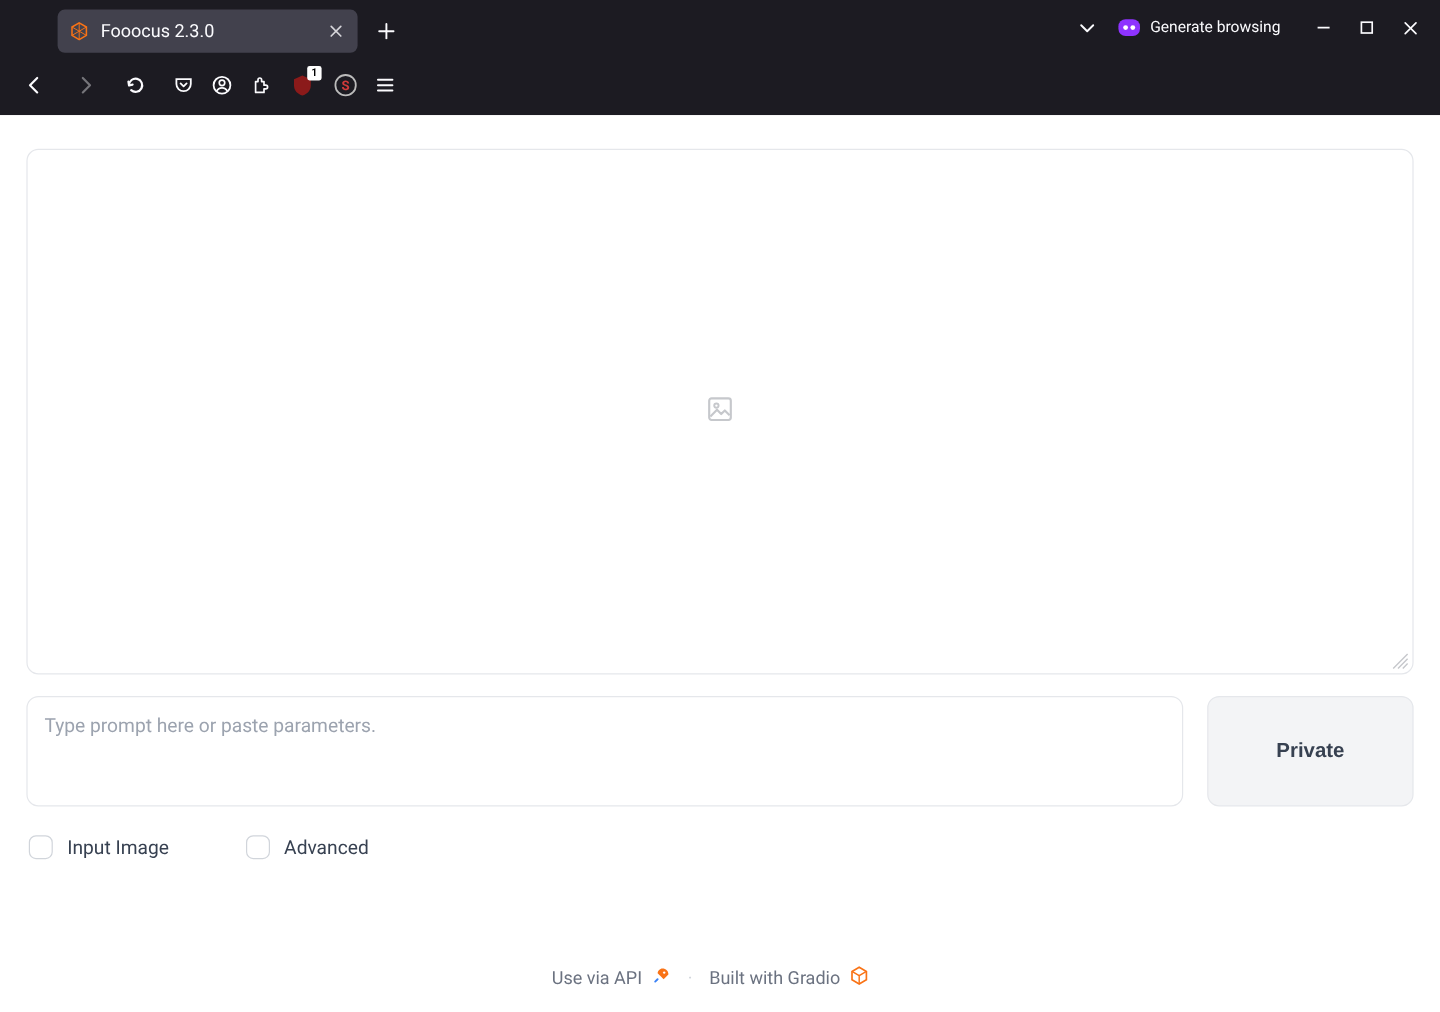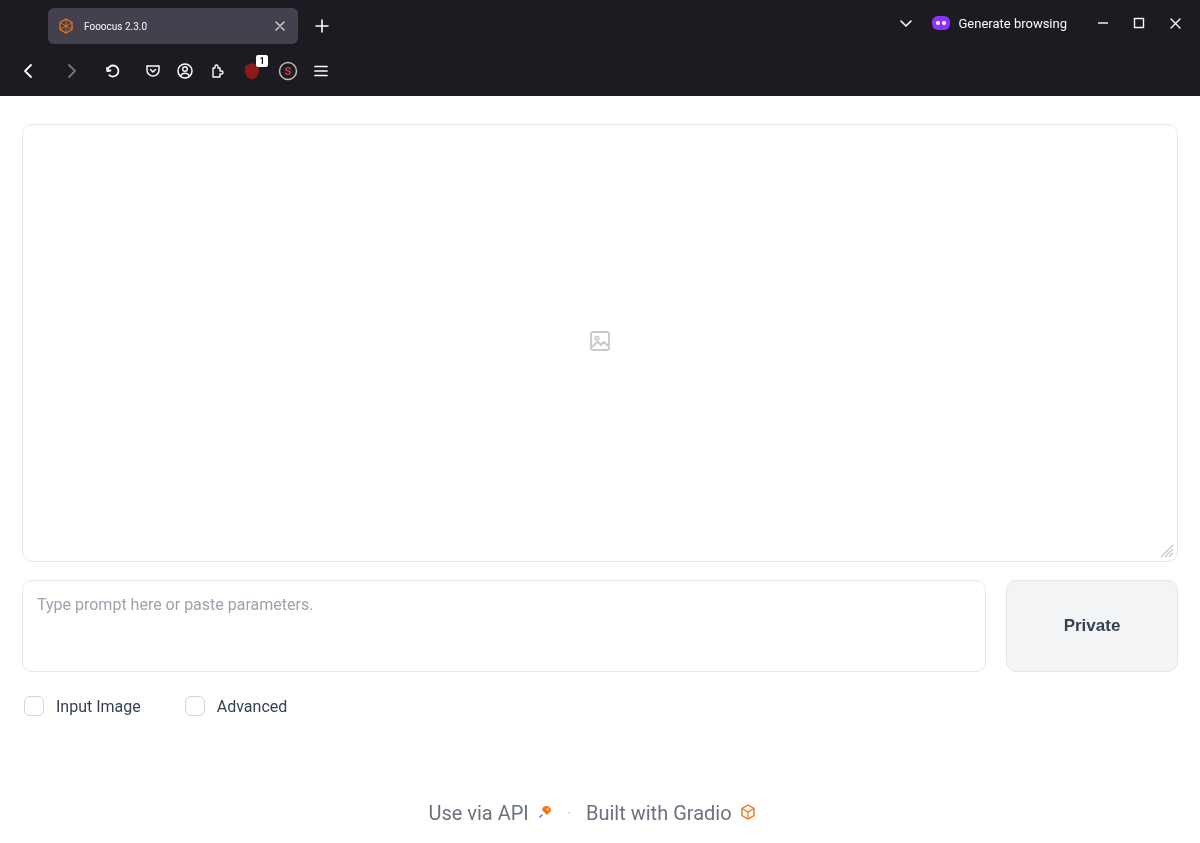--- a/index.html
+++ b/index.html
@@ -33,21 +33,21 @@
   border-radius: 6px;
   padding: 0 10px;
   width: 250px;
   gap: 10px;
   margin-top: 6px;
 }
 .tab-favicon {
   width: 16px; height: 16px;
   display: flex; align-items: center; justify-content: center;
 }
-.tab-title { flex: 1; font-size: 10px; color: #fbfbfe; white-space: nowrap; overflow: hidden; }
+.tab-title { flex: 1; font-size: 15px; color: #fbfbfe; white-space: nowrap; overflow: hidden; }
 .tab-close { width: 16px; height: 16px; display: flex; align-items: center; justify-content: center; opacity: 0.8; cursor: pointer; }
 .new-tab-btn {
   width: 32px; height: 32px; margin-left: 8px; margin-top: 6px;
   display: flex; align-items: center; justify-content: center;
   cursor: pointer; border-radius: 4px;
 }
 .icon-btn {
   display: flex; align-items: center; justify-content: center;
   cursor: pointer; color: #fbfbfe;
 }
@@ -143,39 +143,39 @@
   border: 1px solid #e5e7eb;
   background: #f3f4f6;
   border-radius: 10px;
   font-size: 17px;
   font-weight: 600;
   color: #374151;
   cursor: pointer;
 }
 .checkbox-row {
   display: flex;
-  gap: 44px;
+  gap: 64px;
   margin-top: 24px;
   padding-left: 2px;
 }
 .checkbox-item { display: flex; align-items: center; gap: 12px; cursor: pointer; }
 .checkbox {
   width: 20px; height: 20px;
   border: 1px solid #d1d5db;
   border-radius: 6px;
   background: #fff;
 }
 .checkbox-label { font-size: 16px; color: #374151; }
 .footer {
   position: absolute;
   bottom: 18px;
   left: 0; right: 16px;
   display: flex; align-items: center; justify-content: center;
   gap: 14px;
-  font-size: 20px; color: #6b7280;
+  font-size: 15px; color: #6b7280;
 }
 .footer-link { color: #6b7280; cursor: pointer; display: flex; align-items: center; gap: 8px; }
 .footer-sep { color: #d1d5db; }
 .rocket-icon { color: #f97316; }
 .gradio-icon { color: #f97316; }
 </style>
 </head>
 <body>
 
 <div class="browser-chrome">

